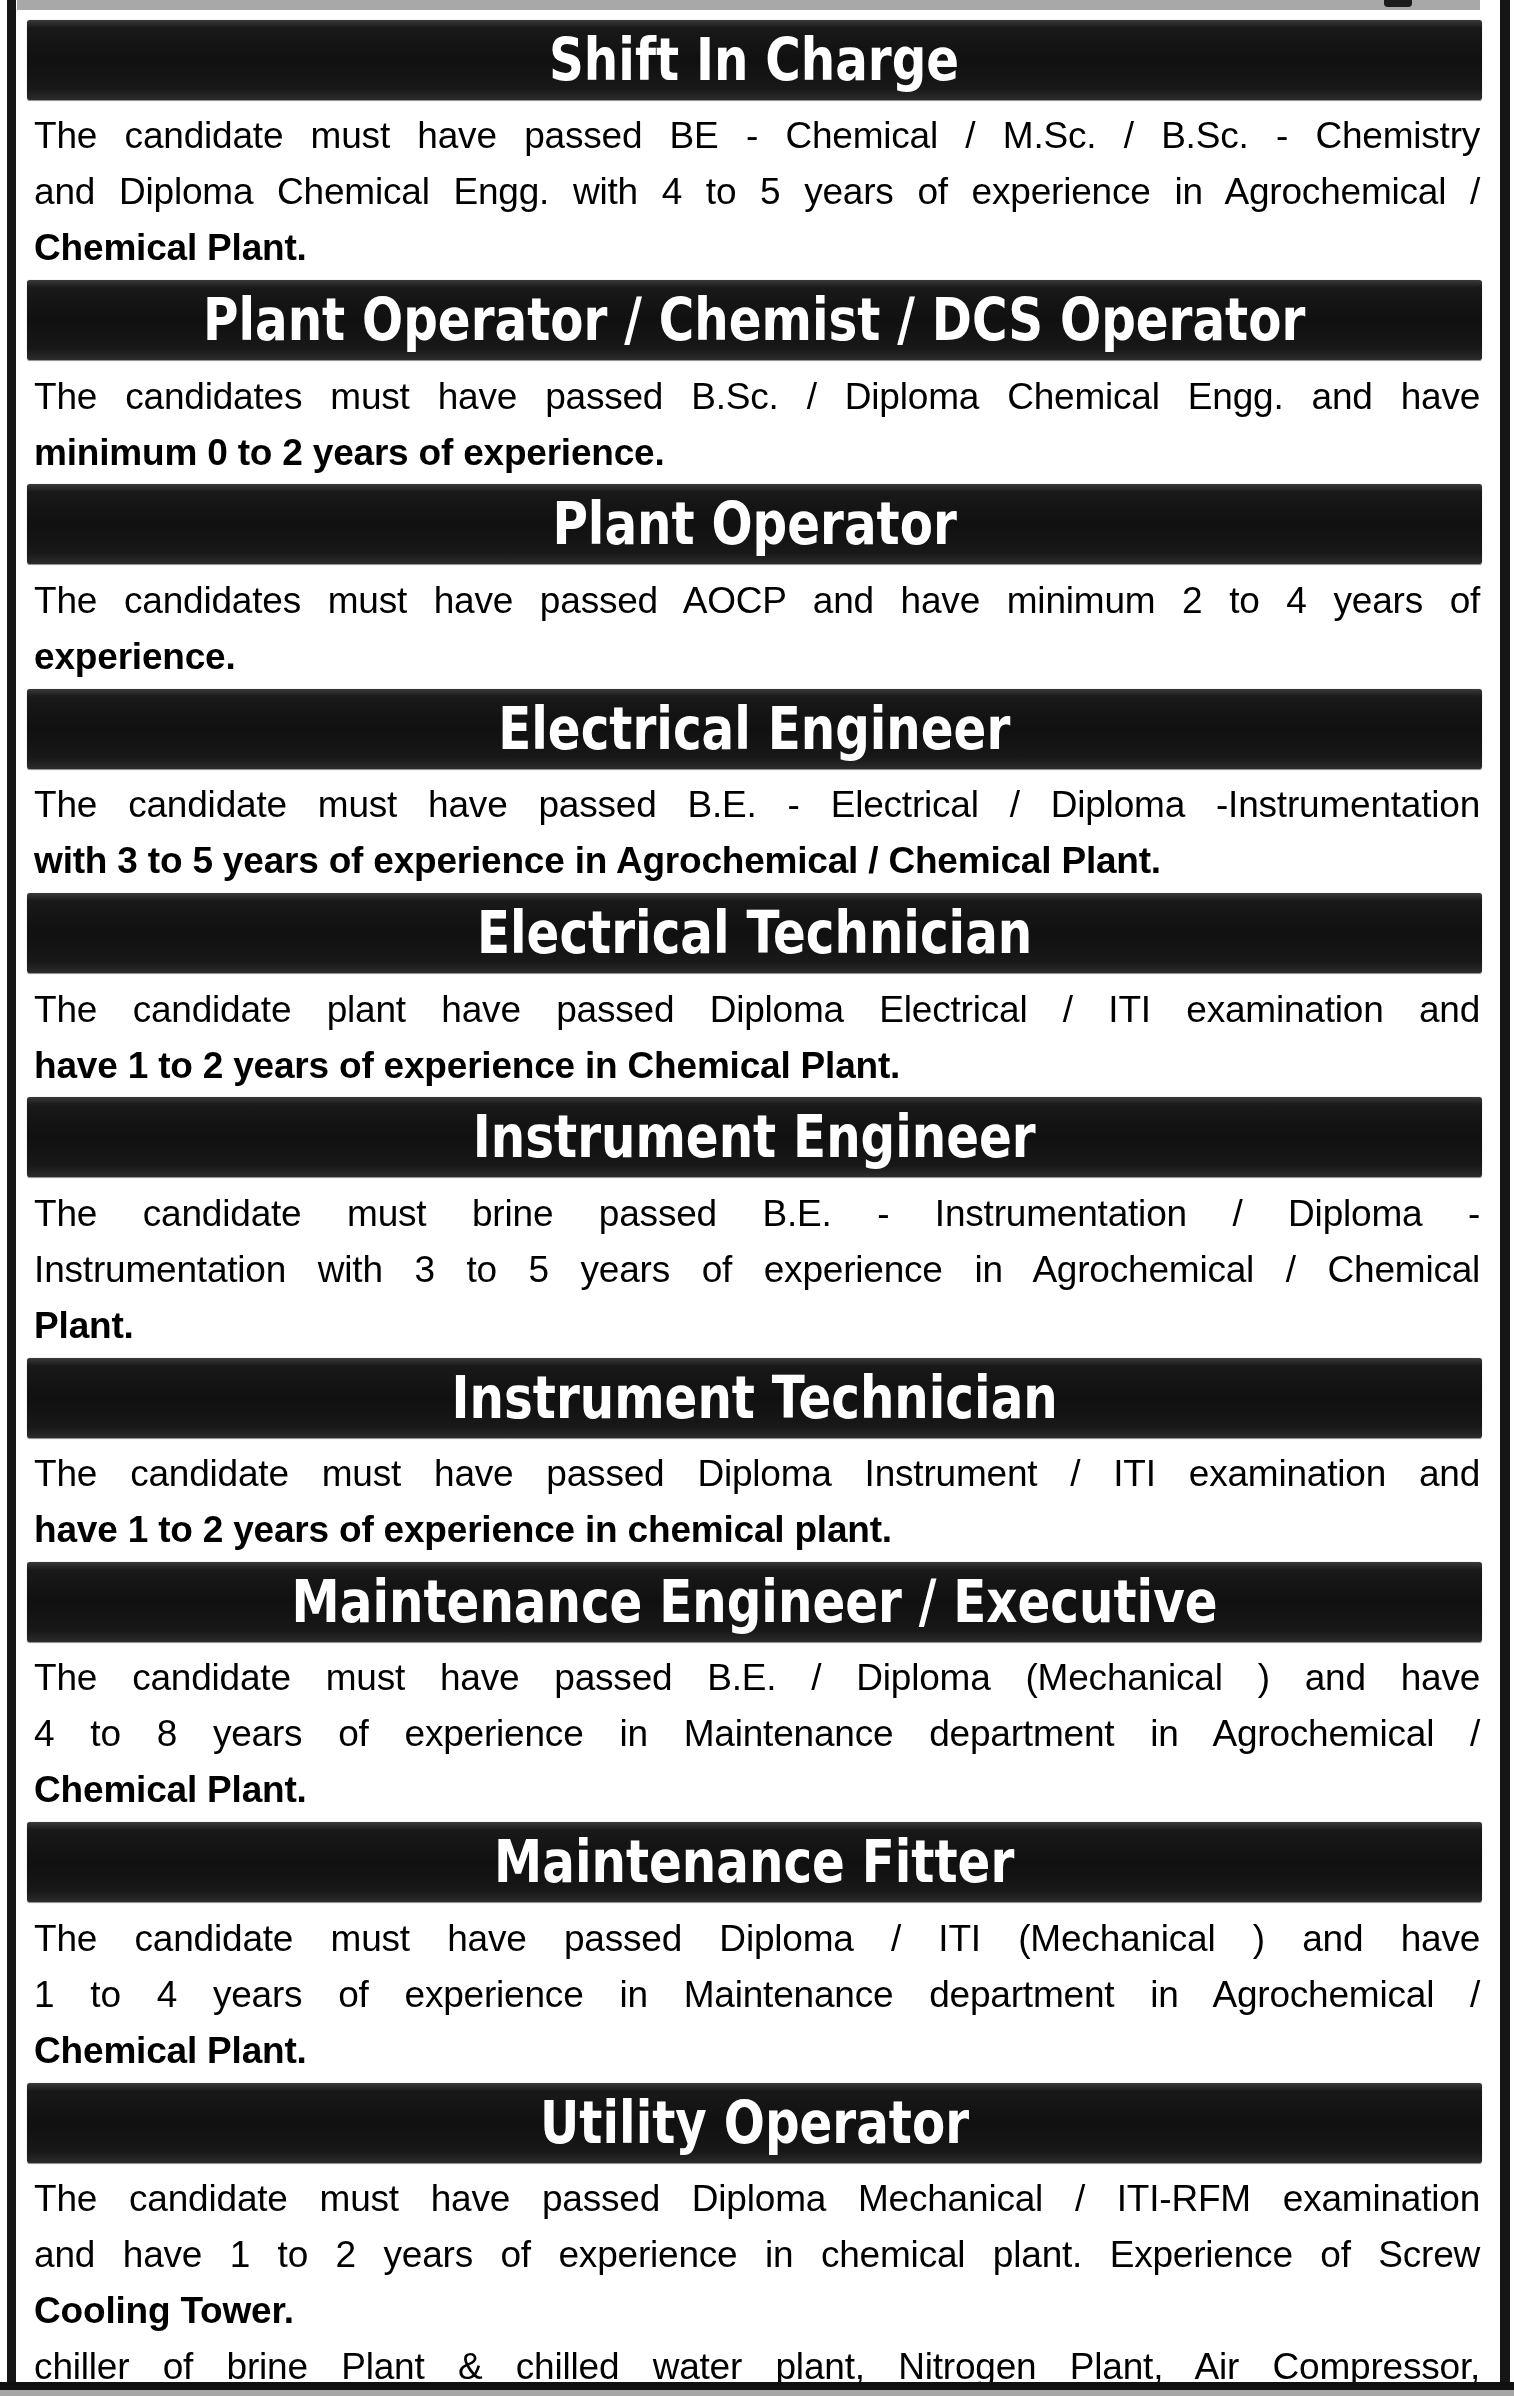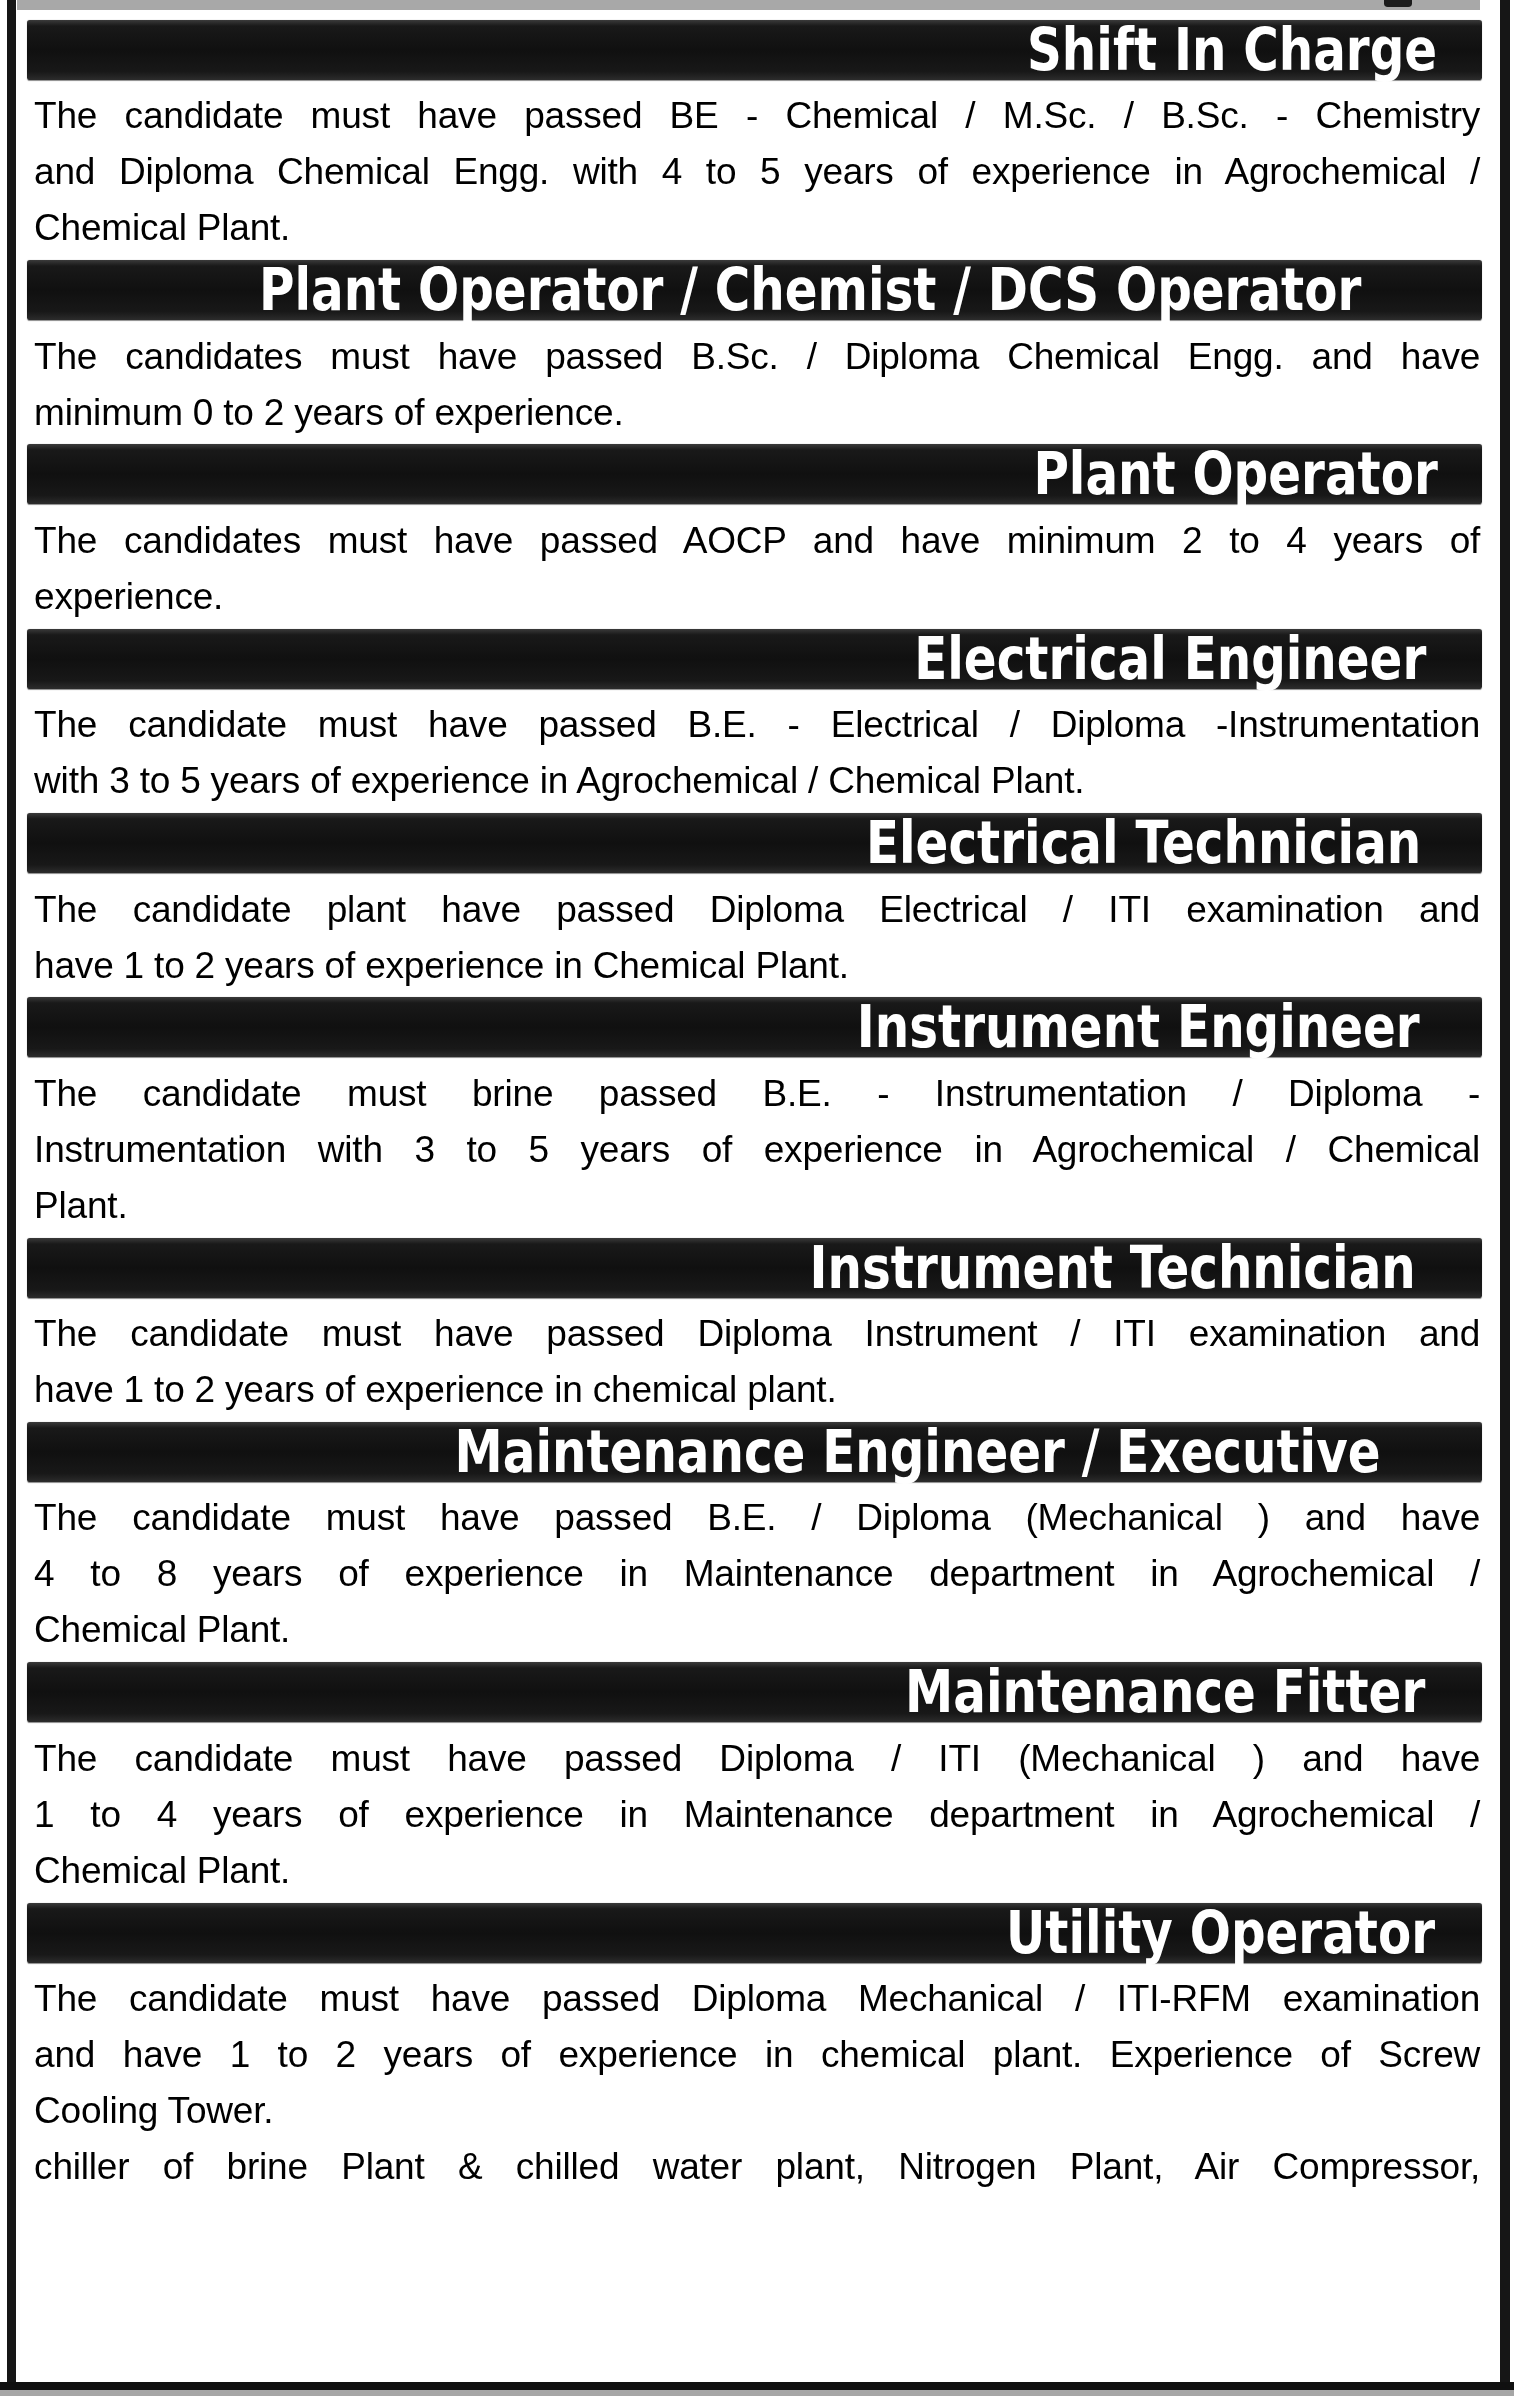--- a/index.html
+++ b/index.html
@@ -12,41 +12,41 @@
   .border-vert{position:absolute;top:0;height:2386px;width:9.5px;background:#161616;}
   .border-left{left:6.6px;}
   .border-right{left:1500px;}
   .top-strip{position:absolute;left:17px;top:0;width:1463px;height:10.4px;background:#a8a8a8;}
   .strip-mark{position:absolute;left:1367px;top:0;width:28px;height:6.6px;background:#1c1c1c;border-radius:0 0 3.8px 3.8px;}
   .bottom-rule{position:absolute;left:0;top:2382px;width:1514px;height:8.5px;background:#101010;}
   .bottom-strip{position:absolute;left:0;top:2390px;width:1514px;height:5.7px;background:#a6a6a6;}
   
   .content{position:absolute;left:26.5px;right:32px;top:18px;}
   .title-bar{
-    height:60px;margin:1.9px 0 8.5px 0;border-radius:2.8px;
+    height:80px;margin:1.9px 0 8.5px 0;border-radius:2.8px;
     background:linear-gradient(180deg,#3a3a3a 0%,#191919 10%,#101010 50%,#181818 86%,#2c2c2c 100%);
-    display:flex;align-items:center;justify-content:flex-end;
+    display:flex;align-items:center;justify-content:center;
     box-shadow:0 0.9px 0.9px rgba(0,0,0,.45);
   }
   .title-text{
     color:#ffffff;
     font-family:"DejaVu Sans",sans-serif;
     font-weight:bold;
     font-size:59px;line-height:76px;
     transform:scaleX(0.82);transform-origin:center;
     white-space:nowrap;
     letter-spacing:0px;
   }
   .body-block{margin:0 1.9px 3.8px 7.6px;}
   .ln{
     font-size:37px;line-height:56px;color:#000000;
     letter-spacing:-0.2px;white-space:nowrap;
   }
   .ln.just{text-align:justify;text-align-last:justify;white-space:normal;}
-  .ln.last{text-align:left;}
+  .ln.last{text-align:left;font-weight:bold;}
 </style>
 </head>
 <body>
 
 <div>
 
   <div class="top-strip">
     <span class="strip-mark"></span>
   </div>
   <div class="border-vert border-left"></div>

